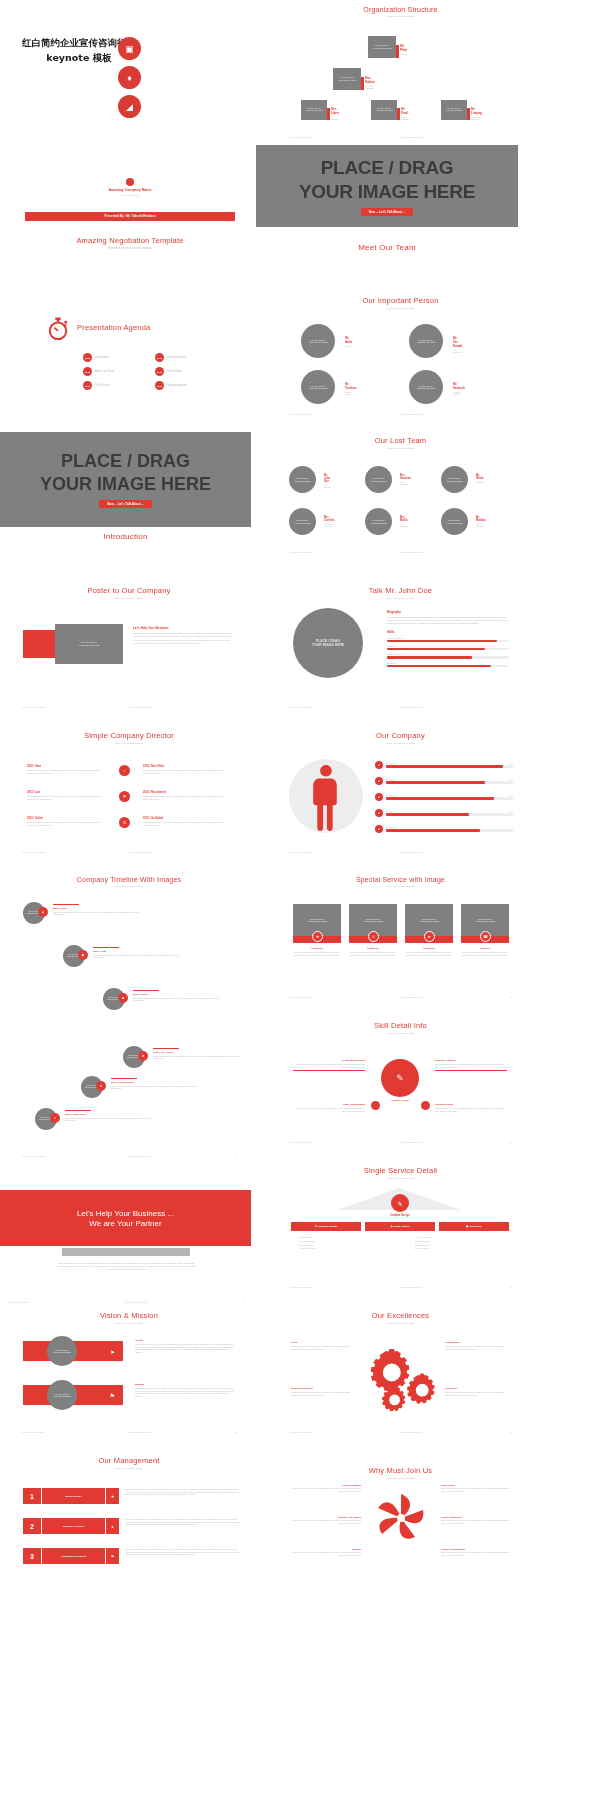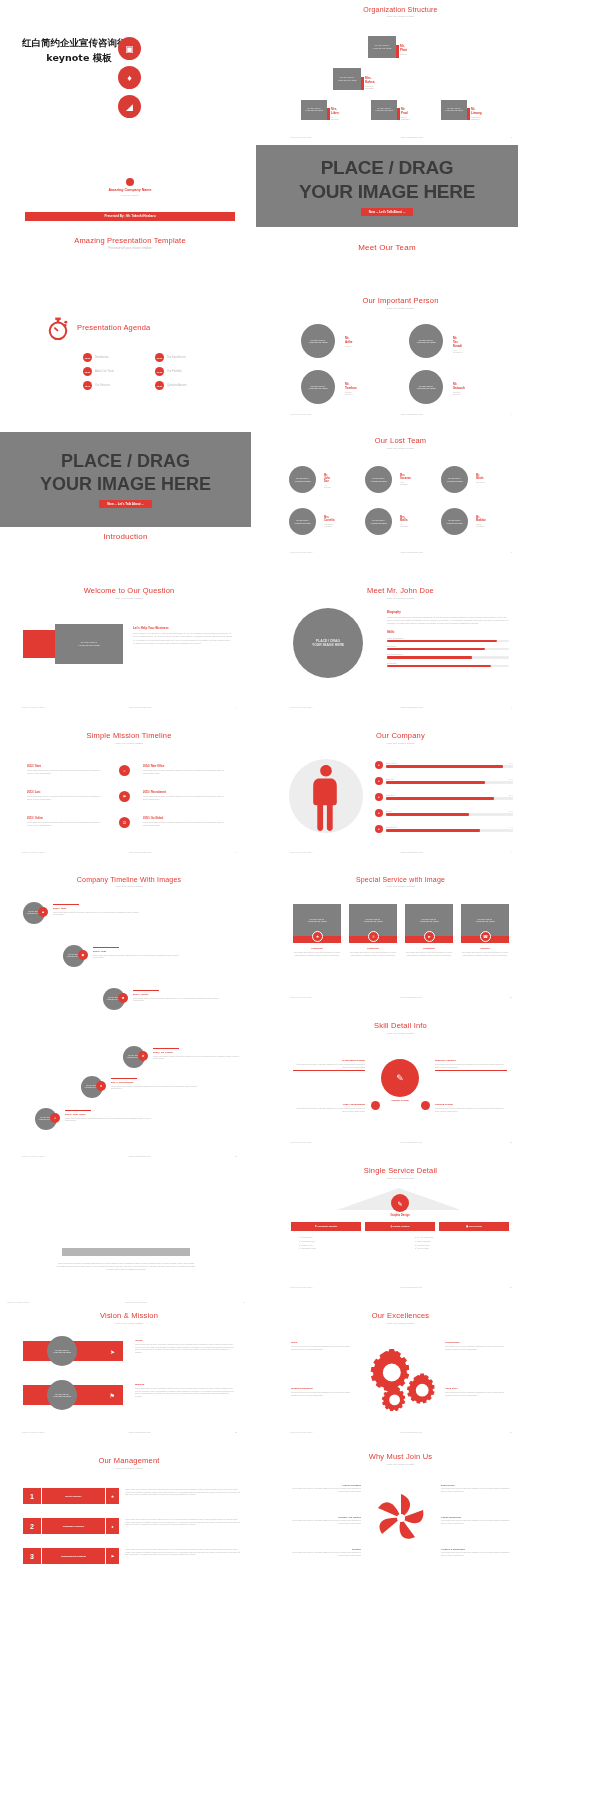--- a/index.html
+++ b/index.html
@@ -52,21 +52,21 @@
 
   <div class="slide" style="left:25px;top:160px;width:210px;height:78px;">
     <div class="circle" style="position:absolute;left:101px;top:18px;width:8px;height:8px;background:#e03a32;"></div>
     <div style="position:absolute;left:0;right:0;top:28px;text-align:center;color:#e03a32;font-size:3.6px;font-weight:bold;">Amazing Company Name</div>
     <div style="position:absolute;left:0;right:0;top:34px;text-align:center;color:#c5c5c5;font-size:2.4px;">Company Tagline</div>
     <div class="btn-red" style="position:absolute;left:0;top:52px;width:210px;height:9px;line-height:9px;font-size:3px;">
       <span>Presented By : Mr. Takeshi Hirakaru</span>
     </div>
   </div>
   <div style="position:absolute;left:25px;top:236px;width:210px;text-align:center;">
-    <div class="s-title" style="font-size:7.5px;">Amazing Presentation Template</div>
+    <div class="s-title" style="font-size:7.5px;">Amazing Negotiation Template</div>
     <div class="s-sub" style="font-size:2.6px;margin-top:2px;">Presented with your creative template</div>
   </div>
 
   <div class="slide" style="left:283px;top:4px;width:235px;height:136px;">
     <div class="s-title" style="font-size:7px;margin-top:2px;">Organization Structure</div>
     <div class="s-sub" style="font-size:2.4px;margin-top:2px;">Write your creative subtitle</div>
 
     <div style="position:absolute;left:85px;top:32px;">
       <div class="gray ph" style="width:28px;height:22px;font-size:2px;padding-top:8px;color:#d8d8d8;">
         <span>PLACE / DRAG</span><br><span>YOUR IMAGE HERE</span>
@@ -328,41 +328,41 @@
       </div>
     </div>
     <div class="footer">
       <span>Amazing Company Name</span>
       <span class="mid">www.yourcompany.com</span>
       <span>5</span>
     </div>
   </div>
 
   <div class="slide" style="left:15px;top:580px;width:228px;height:130px;">
-    <div class="s-title" style="font-size:7.5px;margin-top:6px;">Welcome to Our Question</div>
+    <div class="s-title" style="font-size:7.5px;margin-top:6px;">Poster to Our Company</div>
     <div class="s-sub" style="font-size:2.4px;margin-top:2px;">Write your creative subtitle</div>
 
     <div class="red" style="position:absolute;left:8px;top:50px;width:92px;height:28px;"></div>
     <div class="gray ph" style="position:absolute;left:40px;top:44px;width:68px;height:40px;font-size:2.3px;display:flex;flex-direction:column;align-items:center;justify-content:center;color:#dedede;">
       <span>PLACE / DRAG</span>
         <span>YOUR IMAGE HERE</span>
     </div>
     <div style="position:absolute;left:118px;top:46px;width:100px;">
       <div class="hl" style="font-size:3px;">Let's Help Your Business</div>
       <div class="lorem t" style="margin-top:2px;">Lorem ipsum dolor sit amet, consectetur adipiscing elit, sed do eiusmod tempor incididunt ut labore et dolore magna aliqua. Ut enim ad minim veniam, quis nostrud exercitation ullamco laboris nisi ut aliquip ex ea commodo consequat. Duis aute irure dolor in reprehenderit in voluptate velit esse cillum dolore eu fugiat nulla pariatur excepteur sint occaecat cupidatat non proident.</div>
     </div>
     <div class="footer">
       <span>Amazing Company Name</span>
       <span class="mid">www.yourcompany.com</span>
       <span>6</span>
     </div>
   </div>
 
   <div class="slide" style="left:283px;top:580px;width:235px;height:130px;">
-    <div class="s-title" style="font-size:7.5px;margin-top:6px;">Meet Mr. John Doe</div>
+    <div class="s-title" style="font-size:7.5px;margin-top:6px;">Talk Mr. John Doe</div>
     <div class="s-sub" style="font-size:2.4px;margin-top:2px;">Write your creative subtitle</div>
 
     <div class="circle gray ph" style="position:absolute;left:10px;top:28px;width:70px;height:70px;font-size:3.4px;display:flex;flex-direction:column;align-items:center;justify-content:center;color:#e3e3e3;">
       <span>PLACE / DRAG</span>
         <span>YOUR IMAGE HERE</span>
     </div>
     <div class="red" style="position:absolute;left:62px;top:38px;width:32px;height:44px;z-index:-1;"></div>
 
     <div style="position:absolute;left:104px;top:30px;width:122px;">
       <div class="hl" style="font-size:2.8px;">Biography</div>
@@ -394,21 +394,21 @@
       </div>
     </div>
     <div class="footer">
       <span>Amazing Company Name</span>
       <span class="mid">www.yourcompany.com</span>
       <span>7</span>
     </div>
   </div>
 
   <div class="slide" style="left:15px;top:725px;width:228px;height:130px;">
-    <div class="s-title" style="font-size:7.5px;margin-top:6px;">Simple Mission Timeline</div>
+    <div class="s-title" style="font-size:7.5px;margin-top:6px;">Simple Company Director</div>
     <div class="s-sub" style="font-size:2.4px;margin-top:2px;">Write your creative subtitle</div>
 
     <div style="position:absolute;left:12px;top:40px;width:78px;">
       <div class="hl" style="font-size:2.6px;">2012 / Start</div>
       <div class="lorem" style="font-size:1.8px;margin-top:1px;">Lorem ipsum dolor sit amet, consectetur adipiscing elit, sed do eiusmod tempor incididunt ut labore et dolore magna aliqua.</div>
     </div>
     <div style="position:absolute;left:12px;top:66px;width:78px;">
       <div class="hl" style="font-size:2.6px;">2013 / Lost</div>
       <div class="lorem" style="font-size:1.8px;margin-top:1px;">Lorem ipsum dolor sit amet, consectetur adipiscing elit, sed do eiusmod tempor incididunt ut labore et dolore magna aliqua.</div>
     </div>
@@ -720,20 +720,24 @@
       <div><span class="redtxt">✓</span> <span>Social Media</span></div>
     </div>
     <div class="footer">
       <span>Amazing Company Name</span>
       <span class="mid">www.yourcompany.com</span>
       <span>13</span>
     </div>
   </div>
 
   <div class="slide" style="left:0;top:1190px;width:251px;height:115px;">
+    <div class="red" style="position:absolute;left:0;top:0;width:251px;height:56px;display:flex;flex-direction:column;align-items:center;justify-content:center;">
+      <div style="color:#fff;font-size:8px;">Let's Help Your Business ...</div>
+      <div style="color:#fff;font-size:8px;margin-top:1px;">We are Your Partner</div>
+    </div>
     <div style="position:absolute;left:62px;top:58px;width:128px;height:8px;background:#b5b5b5;"></div>
     <div class="lorem" style="position:absolute;left:55px;top:72px;width:142px;font-size:1.9px;text-align:center;">Lorem ipsum dolor sit amet, consectetur adipiscing elit, sed do eiusmod tempor incididunt ut labore et dolore magna aliqua. Ut enim ad minim veniam, quis nostrud exercitation ullamco laboris nisi ut aliquip ex ea commodo consequat. Duis aute irure dolor in reprehenderit in voluptate velit esse cillum dolore eu fugiat nulla pariatur excepteur sint occaecat cupidatat non proident.</div>
     <div class="footer">
       <span>Amazing Company Name</span>
       <span class="mid">www.yourcompany.com</span>
       <span>14</span>
     </div>
   </div>
 
   <div class="slide" style="left:15px;top:1305px;width:228px;height:130px;">
@@ -837,21 +841,21 @@
         </div>
       <div class="red ico" style="width:64px;height:16px;font-size:2.4px;font-weight:bold;border-left:1px solid #fff;">
           <span>Management Wisdom</span>
         </div>
       <div class="red ico" style="width:14px;height:16px;font-size:4px;border-left:1px solid #fff;">⚑</div>
       <div class="lorem" style="font-size:1.8px;width:118px;margin-left:6px;">Lorem ipsum dolor sit amet, consectetur adipiscing elit, sed do eiusmod tempor incididunt ut labore et dolore magna aliqua. Ut enim ad minim veniam, quis nostrud exercitation ullamco laboris nisi ut aliquip ex ea commodo consequat. Duis aute irure dolor in reprehenderit in voluptate velit esse cillum dolore eu fugiat nulla pariatur excepteur sint occaecat cupidatat non proident.</div>
     </div>
   </div>
 
   <div class="slide" style="left:283px;top:1450px;width:235px;height:130px;">
-    <div class="s-title" style="font-size:7.5px;margin-top:2px;">Why Must Join Us</div>
+    <div class="s-title" style="font-size:7.5px;margin-top:16px;">Why Must Join Us</div>
     <div class="s-sub" style="font-size:2.4px;margin-top:2px;">Write your creative subtitle</div>
 
     <div style="position:absolute;left:92px;top:42px;">
       <svg width="52" height="52" viewBox="0 0 52 52">
         <g fill="#e03a32">
           <path d="M26 26 L26 2 C36 6 40 16 26 26Z"></path>
           <path d="M26 26 L48 18 C50 29 43 37 26 26Z"></path>
           <path d="M26 26 L40 45 C30 50 21 45 26 26Z"></path>
           <path d="M26 26 L7 42 C1 33 5 24 26 26Z"></path>
           <path d="M26 26 L3 16 C9 7 19 7 26 26Z"></path>

